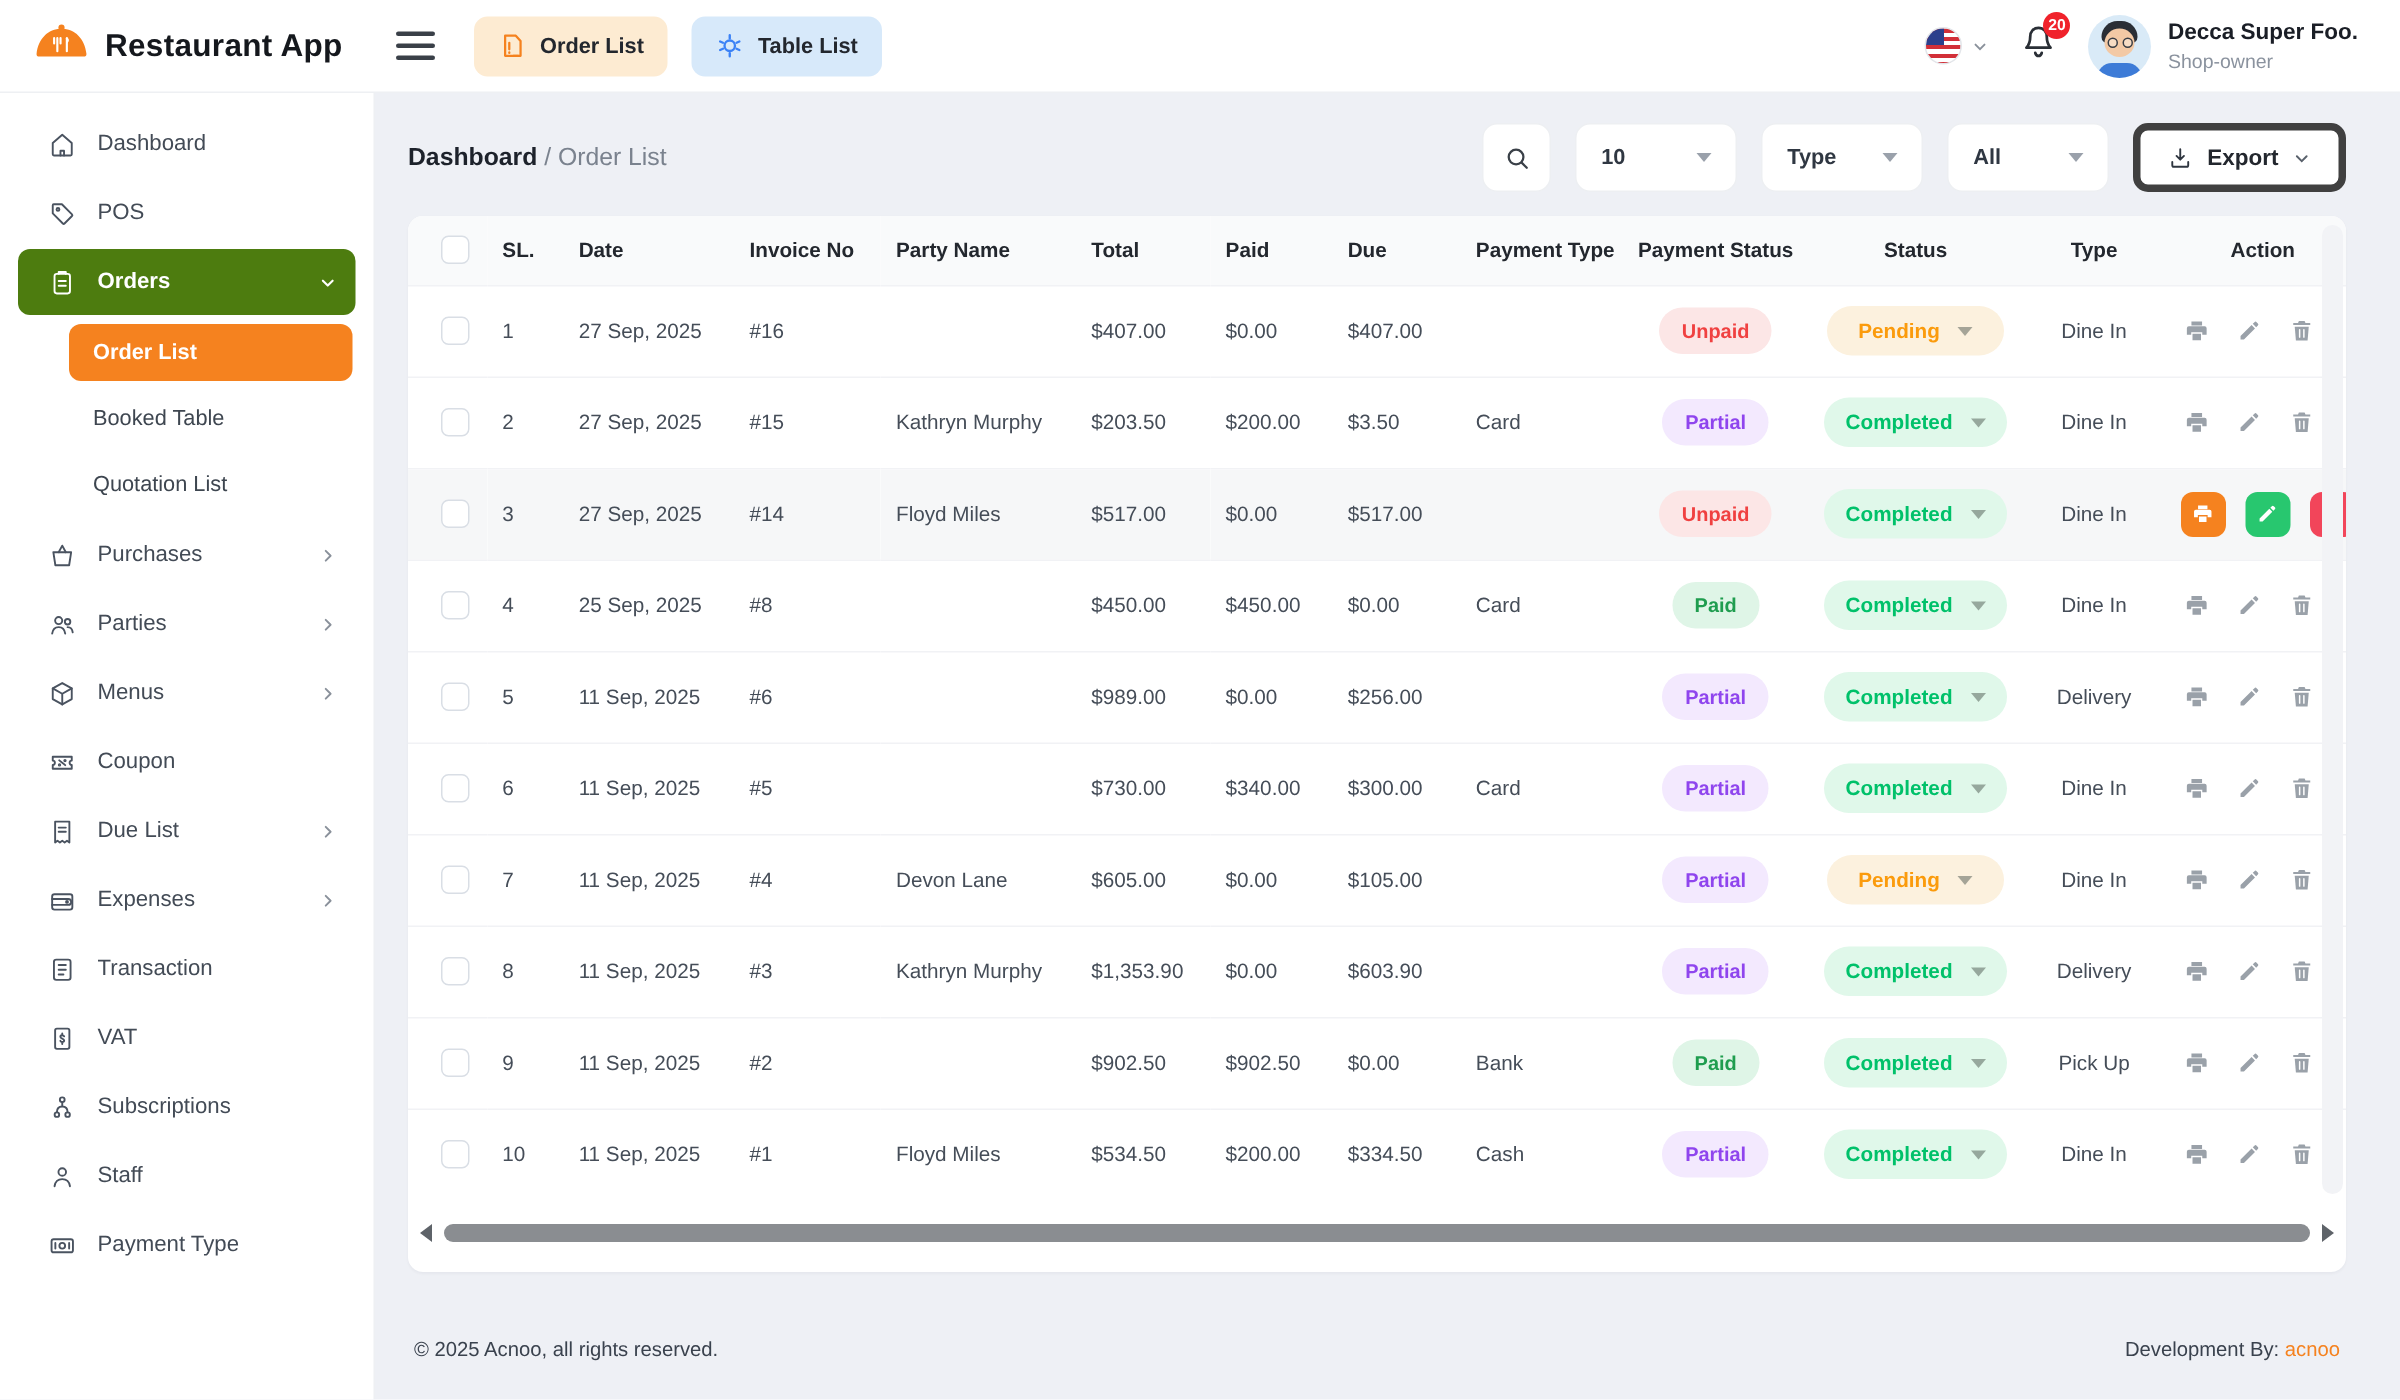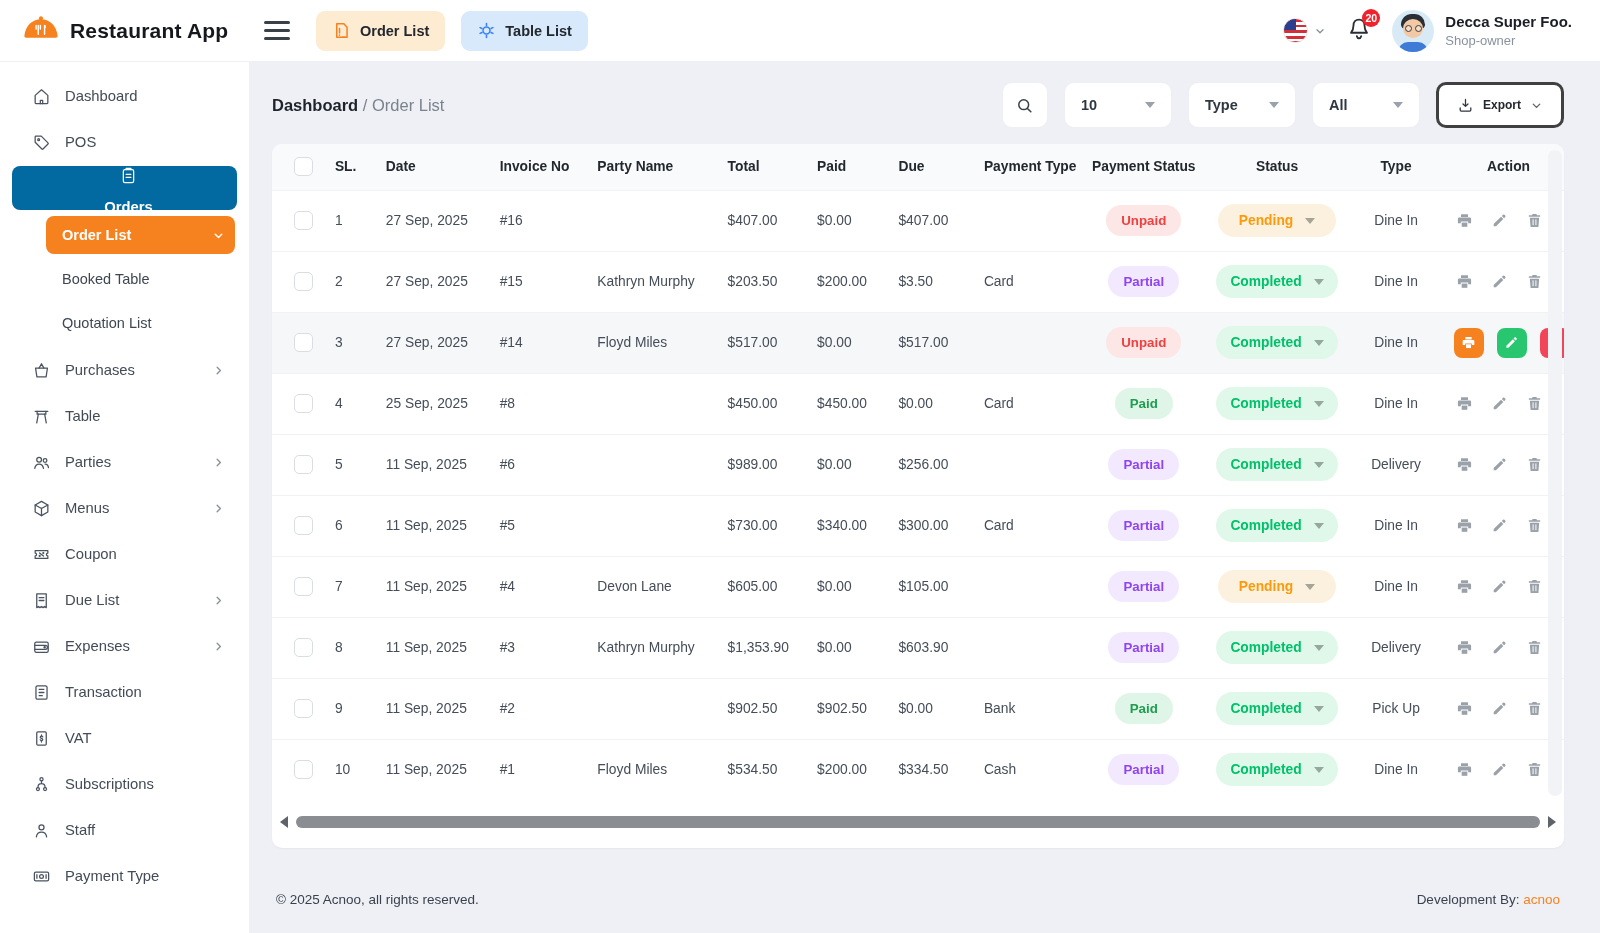--- a/index.html
+++ b/index.html
@@ -51,21 +51,21 @@
   
   .sidebar { background:#fff; border-right:1px solid #EEF0F3; padding-top:10px; overflow:hidden; }
   .side-item {
     display:flex; align-items:center; gap:14px; height:44px; margin:2px 12px;
     padding:0 12px 0 20px; border-radius:8px; cursor:pointer;
     color:#434B56; font-size:14.8px; font-weight:500;
   }
   .side-item .s-icon { width:19px; height:19px; display:flex; color:#4A5360; flex:none; }
   .side-item .s-icon svg { width:100%; height:100%; }
   .side-item .chev { margin-left:auto; display:flex; color:#8A919B; }
-  .side-item.active { background:#0369a1; color:#fff; font-weight:600;flex-direction:column; }
+  .side-item.active { background:#4d7c0f; color:#fff; font-weight:600; }
   .side-item.active .s-icon, .side-item.active .chev { color:#fff; }
   .side-sub {
     display:flex; align-items:center; height:38px; margin:6px 14px 6px 46px;
     padding:0 16px; border-radius:8px; cursor:pointer; color:#3E4650; font-size:14.5px; font-weight:500;
   }
   .side-sub.active { background:#F5821F; color:#fff; font-weight:600; }
 
   
   .main { display:flex; flex-direction:column; overflow:hidden; padding:0 36px 0 22px; }
   .crumb-row { display:flex; align-items:center; justify-content:space-between; padding:20px 0 16px;gap:48px; }
@@ -75,21 +75,21 @@
   .controls { display:flex; align-items:center; gap:16px; }
   .icon-btn { width:46px; height:46px; background:#fff; border:1px solid #EDEFF2; border-radius:10px;
               display:flex; align-items:center; justify-content:center; cursor:pointer; color:#3A4048; }
   .select {
     display:flex; align-items:center; justify-content:space-between; gap:10px;
     min-width:108px; height:46px; padding:0 16px; background:#fff; border:1px solid #EDEFF2;
     border-radius:10px; color:#2F3742; font-weight:600; font-size:14.5px; cursor:pointer;
   }
   .sel-caret { width:0; height:0; border-left:5px solid transparent; border-right:5px solid transparent; border-top:6px solid #9AA1AB; }
   .export-btn { display:flex; align-items:center; gap:9px; height:46px; padding:0 18px; background:#fff;
-                border:3px solid #404040; border-radius:10px; font-weight:600; font-size:12px; color:#23272E; cursor:pointer; }
+                border:5px solid #404040; border-radius:10px; font-weight:600; font-size:15px; color:#23272E; cursor:pointer; }
 
   
   .card { background:#fff; border-radius:10px; box-shadow:0 1px 2px rgba(20,30,50,.04); position:relative; }
   .v-gutter { position:absolute; top:6px; bottom:52px; right:2px; width:14px; background:#F2F3F6; border-radius:7px; }
   table { width:100%; border-collapse:collapse; table-layout:fixed; }
   thead th {
     background:#F9FAFB; height:46px; font-size:13.8px; font-weight:700; color:#23272E;
     text-align:left; padding:0 10px; white-space:nowrap;
   }
   thead th:first-child { border-radius:10px 0 0 0; padding-left:22px; }
@@ -254,30 +254,20 @@
       <span class="s-label">Purchases</span>
       <span class="chev">
         <svg width="13" height="13" viewBox="0 0 24 24" fill="none" stroke="currentColor" stroke-width="2.4" stroke-linecap="round" stroke-linejoin="round">
           <path d="M9.5 6l6 6-6 6"></path>
         </svg>
       </span>
     </div>
     <div class="side-item">
       <span class="s-icon">
         <svg viewBox="0 0 24 24" fill="none" stroke="currentColor" stroke-width="1.6" stroke-linecap="round" stroke-linejoin="round">
-          <path d="M4 5.5h16"></path>
-          <path d="M6.5 5.5V9h11V5.5"></path>
-          <path d="M8 9L6 20M16 9l2 11"></path>
-        </svg>
-      </span>
-      <span class="s-label">Table</span>
-    </div>
-    <div class="side-item">
-      <span class="s-icon">
-        <svg viewBox="0 0 24 24" fill="none" stroke="currentColor" stroke-width="1.6" stroke-linecap="round" stroke-linejoin="round">
           <circle cx="9" cy="8.5" r="3"></circle>
           <path d="M3.5 19.5c.5-3.5 2.5-5.5 5.5-5.5s5 2 5.5 5.5"></path>
           <circle cx="16.5" cy="9.5" r="2.3"></circle>
           <path d="M16.5 14c2.6 0 4 1.8 4.3 4.4"></path>
         </svg>
       </span>
       <span class="s-label">Parties</span>
       <span class="chev">
         <svg width="13" height="13" viewBox="0 0 24 24" fill="none" stroke="currentColor" stroke-width="2.4" stroke-linecap="round" stroke-linejoin="round">
           <path d="M9.5 6l6 6-6 6"></path>

